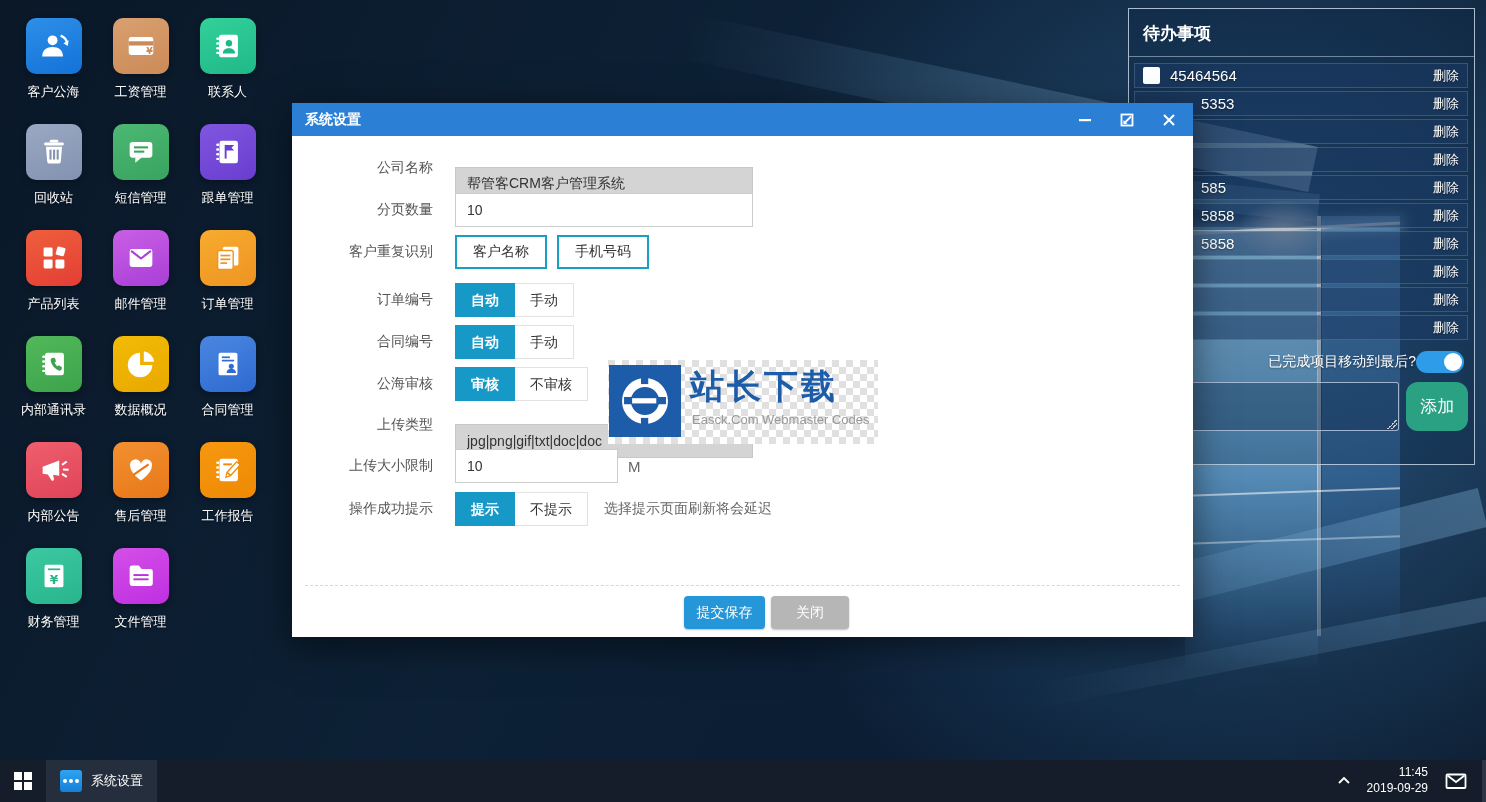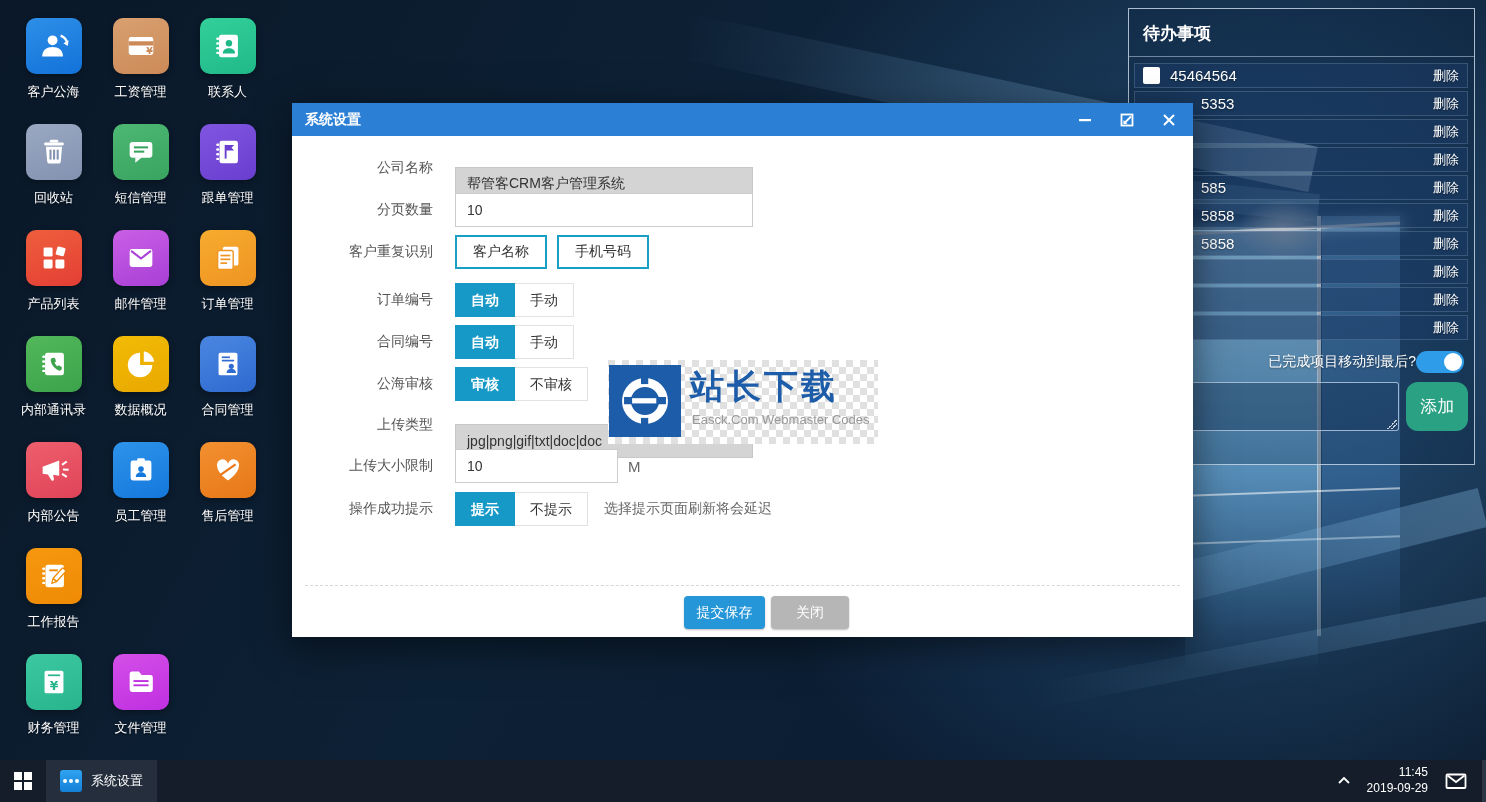--- a/index.html
+++ b/index.html
@@ -284,33 +284,20 @@
       <div class="icon-cell">
         <div class="tile" style="background: linear-gradient(160deg, rgb(238, 95, 109), rgb(224, 67, 88));">
           <svg viewBox="0 0 36 36" width="34" height="34" fill="#fff">
             <path d="M6 14.5v7.5l5.5.8 3.8 6a1.5 1.5 0 0 0 2.7-.9l-.9-4.8 6.4 1V8z"></path>
             <path d="M26.5 12.5l5-3.5M27.5 17.5l6 .3M26.5 22l5 3.2" stroke="#fff" stroke-width="2.2" fill="none"></path>
           </svg>
         </div>
         <div class="icon-label">内部公告</div>
       </div>
       <div class="icon-cell">
-        <div class="tile" style="background: linear-gradient(160deg, rgb(46, 147, 234), rgb(20, 120, 220));">
-          <svg viewBox="0 0 36 36" width="34" height="34" fill="#fff">
-            <rect x="7" y="8" width="22" height="21" rx="2.5"></rect>
-            <rect x="14" y="5.5" width="8" height="5" rx="1.5"></rect>
-            <g fill="#1478dc">
-              <circle cx="18" cy="17" r="3"></circle>
-              <path d="M12.5 25.5c0-3.4 2.5-5 5.5-5s5.5 1.6 5.5 5z"></path>
-            </g>
-          </svg>
-        </div>
-        <div class="icon-label">员工管理</div>
-      </div>
-      <div class="icon-cell">
         <div class="tile" style="background: linear-gradient(160deg, rgb(242, 144, 48), rgb(232, 120, 24));">
           <svg viewBox="0 0 36 36" width="34" height="34" fill="#fff">
             <path d="M18 29S6.5 21.5 6.5 13.8A5.8 5.8 0 0 1 18 11.3a5.8 5.8 0 0 1 11.5 2.5C29.5 21.5 18 29 18 29z"></path>
             <rect x="8" y="16.5" width="20" height="2.4" fill="#e87818" transform="rotate(-35 18 18)"></rect>
           </svg>
         </div>
         <div class="icon-label">售后管理</div>
       </div>
       <div class="icon-cell">
         <div class="tile" style="background: linear-gradient(160deg, rgb(246, 152, 15), rgb(239, 138, 5));">

